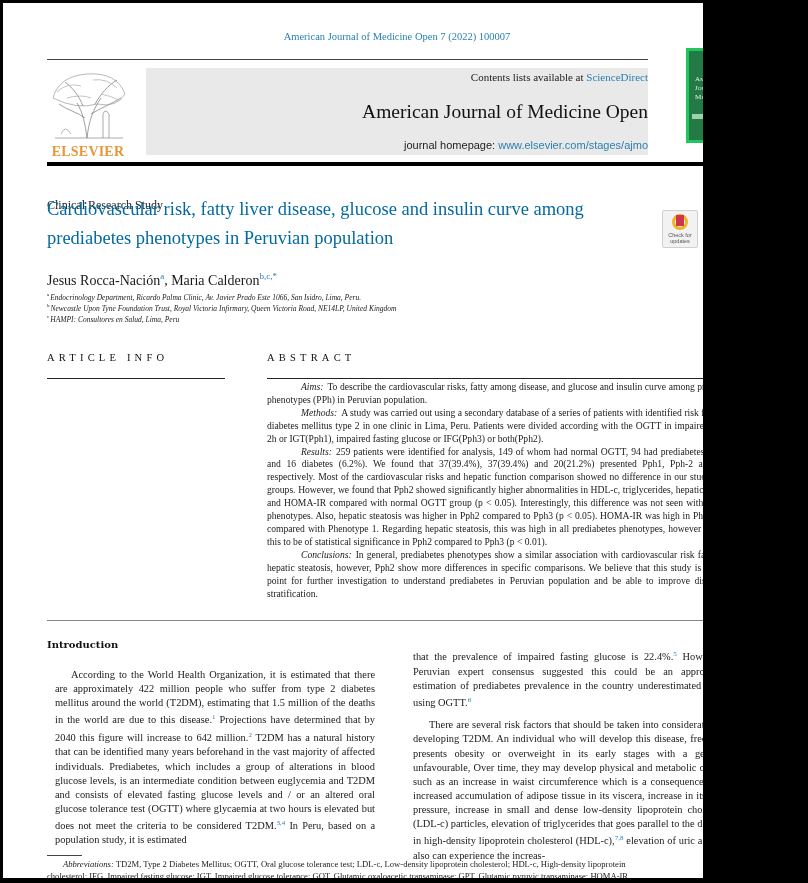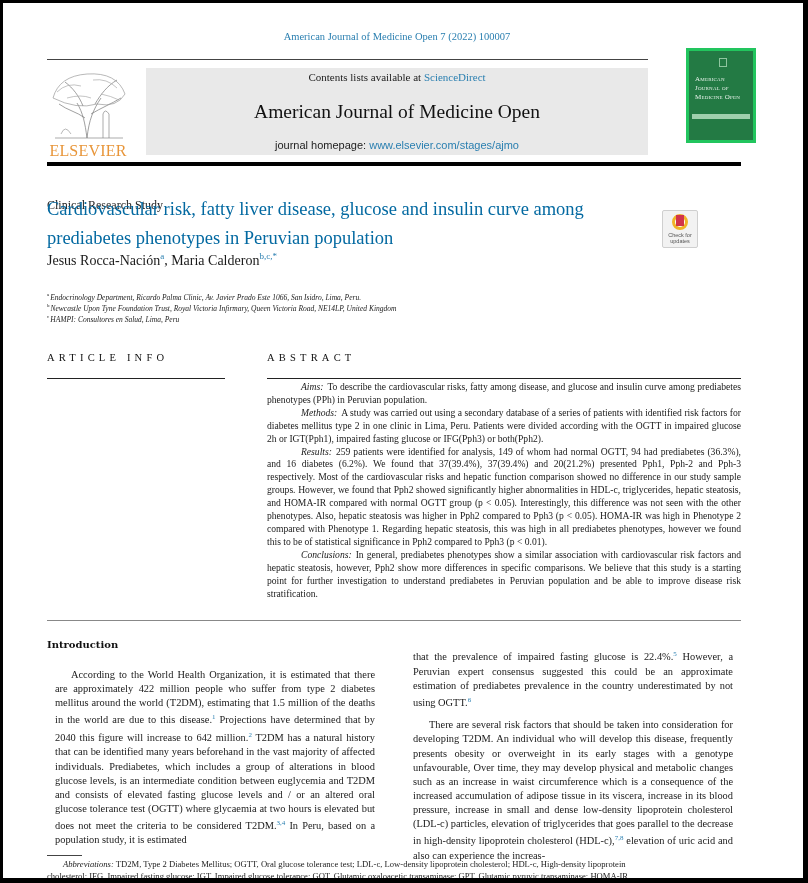--- a/index.html
+++ b/index.html
@@ -3,41 +3,41 @@
   <meta charset="utf-8">
   <style>
     html, body { margin: 0; padding: 0; }
     body {
       width: 808px; height: 883px; overflow: hidden; position: relative;
       background: #000;
       font-family: "DejaVu Serif", "Liberation Serif", serif;
       color: #1a1a1a;
     }
     .page {
-      position: absolute; left: 3px; top: 3px; width: 800px; height: 875px;
+      position: absolute; left: 3px; top: 3px; width: 700px; height: 875px;
       background: #fff; overflow: hidden;
     }
     .abs { position: absolute; }
     a, .link { color: #2a7fb0; text-decoration: none; }
 
     .running-head {
       left: 0; width: 788px; top: 28px; text-align: center;
       font-family: "Liberation Serif", serif; font-size: 10.5px; color: #2a7fb0;
     }
     .top-rule { left: 44px; top: 56px; width: 601px; height: 1px; background: #444; }
 
     .elsevier-logo { left: 44px; top: 65px; width: 82px; height: 92px; }
     .elsevier-word {
       position: absolute; left: 0; bottom: 0; width: 82px; text-align: center;
-      font-family: "Liberation Serif", serif; font-size: 16px; color: #e8963a; letter-spacing: 0.2px;
+      font-family: "Liberation Serif", serif; font-size: 14px; color: #e8963a; letter-spacing: 0.2px; font-weight: bold;
     }
 
     .masthead {
       left: 143px; top: 65px; width: 502px; height: 87px; background: #e9e9e9;
-      text-align: center;
+      text-align: right;
     }
     .contents-line {
       position: absolute; left: 0; right: 0; top: 3px;
       font-family: "Liberation Serif", serif; font-size: 11px; color: #222;
     }
     .journal-title {
       position: absolute; left: 0; right: 0; top: 33px;
       font-family: "Liberation Serif", serif; font-size: 19.5px; color: #111;
     }
     .homepage-line {
@@ -74,21 +74,21 @@
       position: absolute; left: 9px; top: 3px; width: 16px; height: 16px; border-radius: 50%;
       border: 3px solid #f0b428; box-sizing: border-box; background: #fff;
     }
     .crossmark-ribbon { position: absolute; left: 13px; top: 4px; width: 8px; height: 11px; background: #d1344a; }
     .crossmark-text {
       position: absolute; left: 0; right: 0; top: 21px; text-align: center;
       font-family: "Liberation Sans", sans-serif; font-size: 5.5px; line-height: 6px; color: #555;
     }
 
     .authors {
-      left: 44px; top: 248px; font-family: "Liberation Serif", serif; font-size: 14px; color: #1a1a1a;
+      left: 44px; top: 268px; font-family: "Liberation Serif", serif; font-size: 14px; color: #1a1a1a;
     }
     .authors sup { color: #2a7fb0; font-size: 9px; }
 
     .affil {
       left: 44px; font-family: "Liberation Serif", serif; font-style: italic; font-size: 7.5px; color: #222;
     }
     .affil sup { font-size: 5px; font-style: normal; margin-right: 1px; }
 
     .section-cap {
       font-family: "Liberation Serif", serif; font-size: 10.5px; letter-spacing: 4.2px; color: #111;

